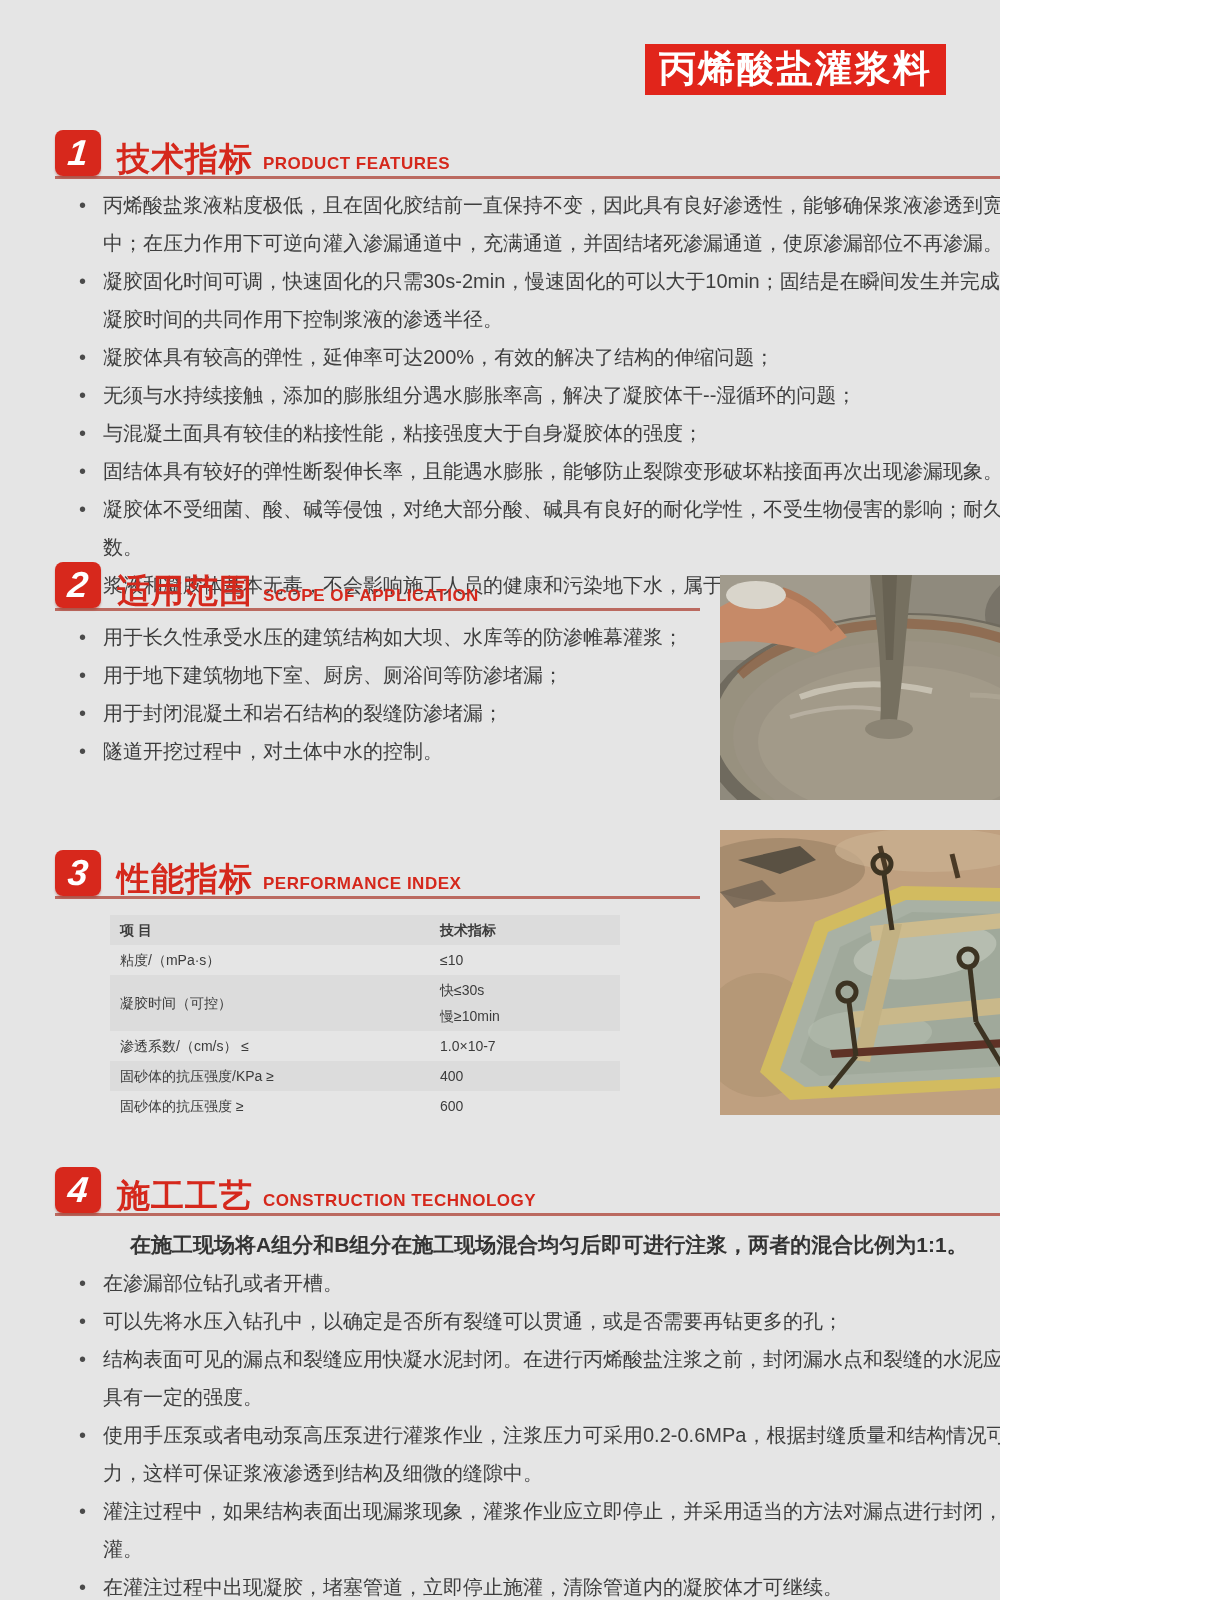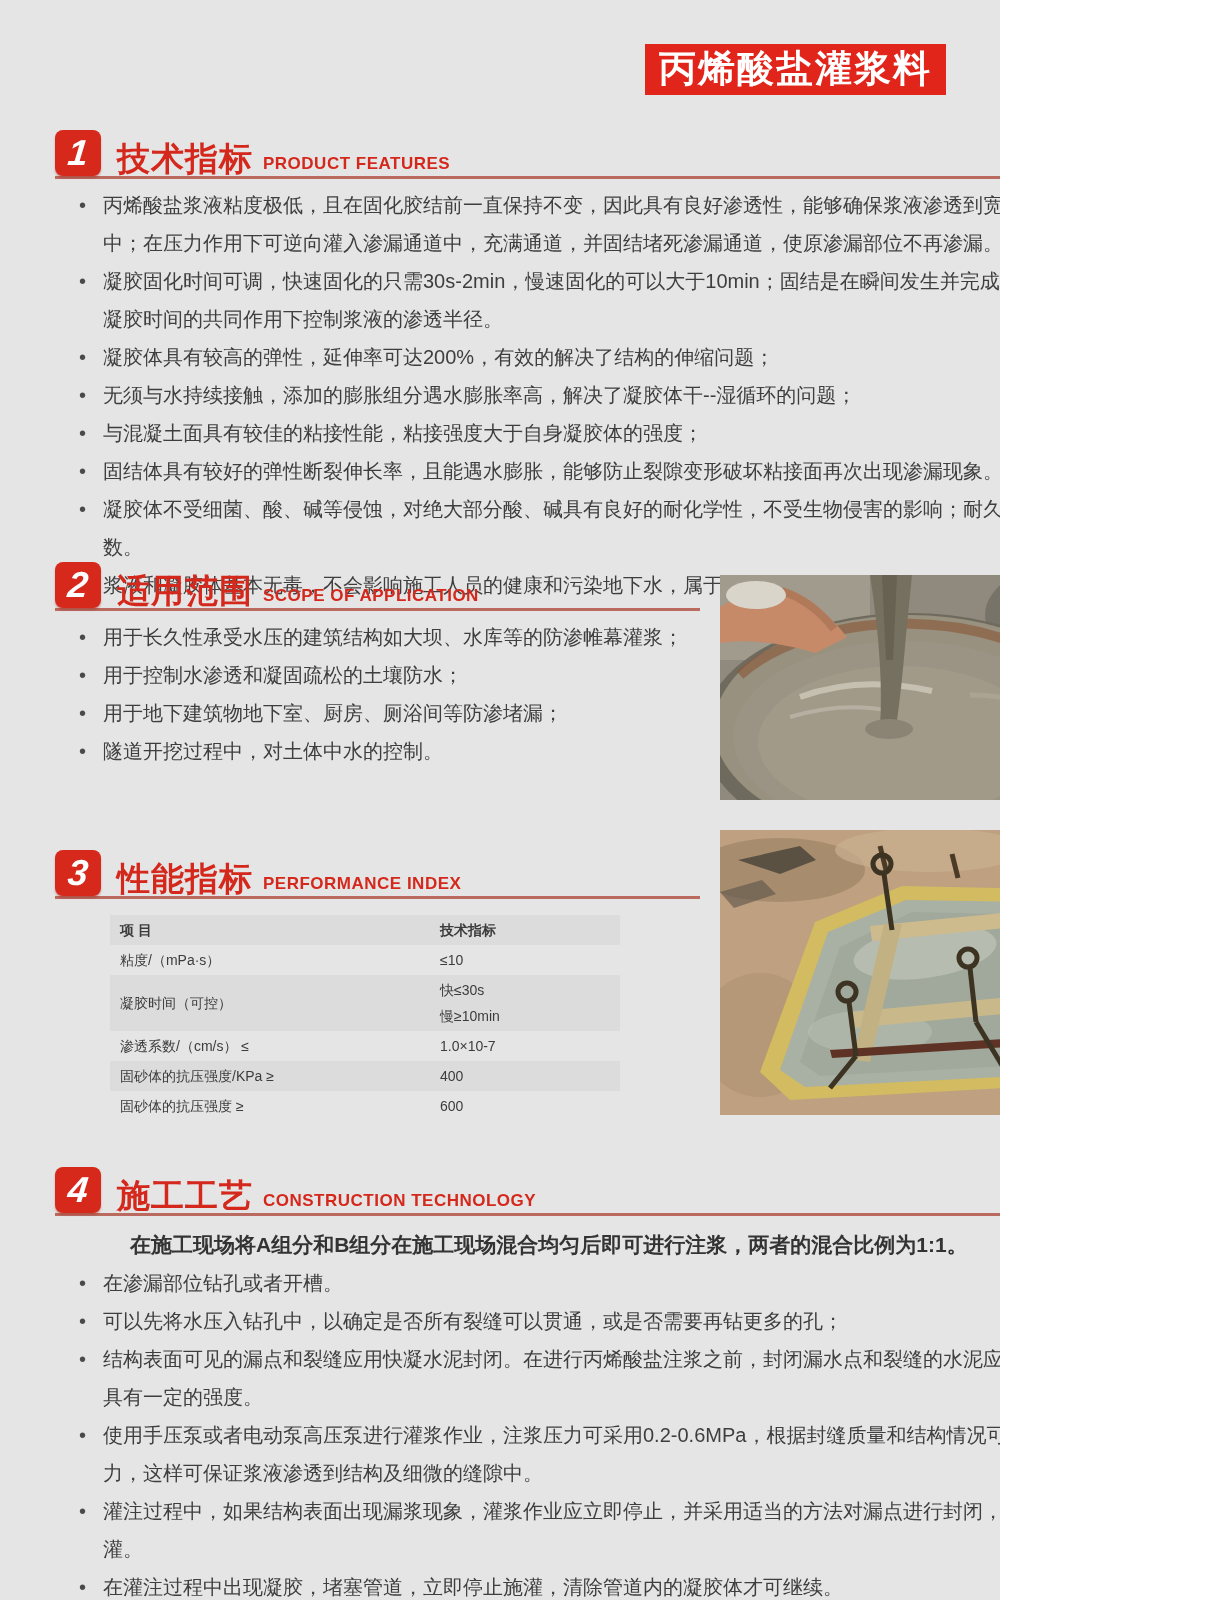--- a/index.html
+++ b/index.html
@@ -96,22 +96,22 @@
   <div class="section" id="sec2">
     <div class="sec-header">
       <div class="num-box">
           <span>2</span>
         </div>
       <h2 class="sec-title">适用范围</h2>
       <div class="sec-sub">SCOPE OF APPLICATION</div>
     </div>
     <ul class="bullets">
       <li>用于长久性承受水压的建筑结构如大坝、水库等的防渗帷幕灌浆；</li>
-      <li>用于控制水渗透和凝固疏松的土壤防水；</li>
       <li>用于地下建筑物地下室、厨房、厕浴间等防渗堵漏；</li>
+      <li>用于封闭混凝土和岩石结构的裂缝防渗堵漏；</li>
       <li>隧道开挖过程中，对土体中水的控制。</li>
     </ul>
   </div>
 
   <div class="section" id="sec3">
     <div class="sec-header">
       <div class="num-box">
           <span>3</span>
         </div>
       <h2 class="sec-title">性能指标</h2>

